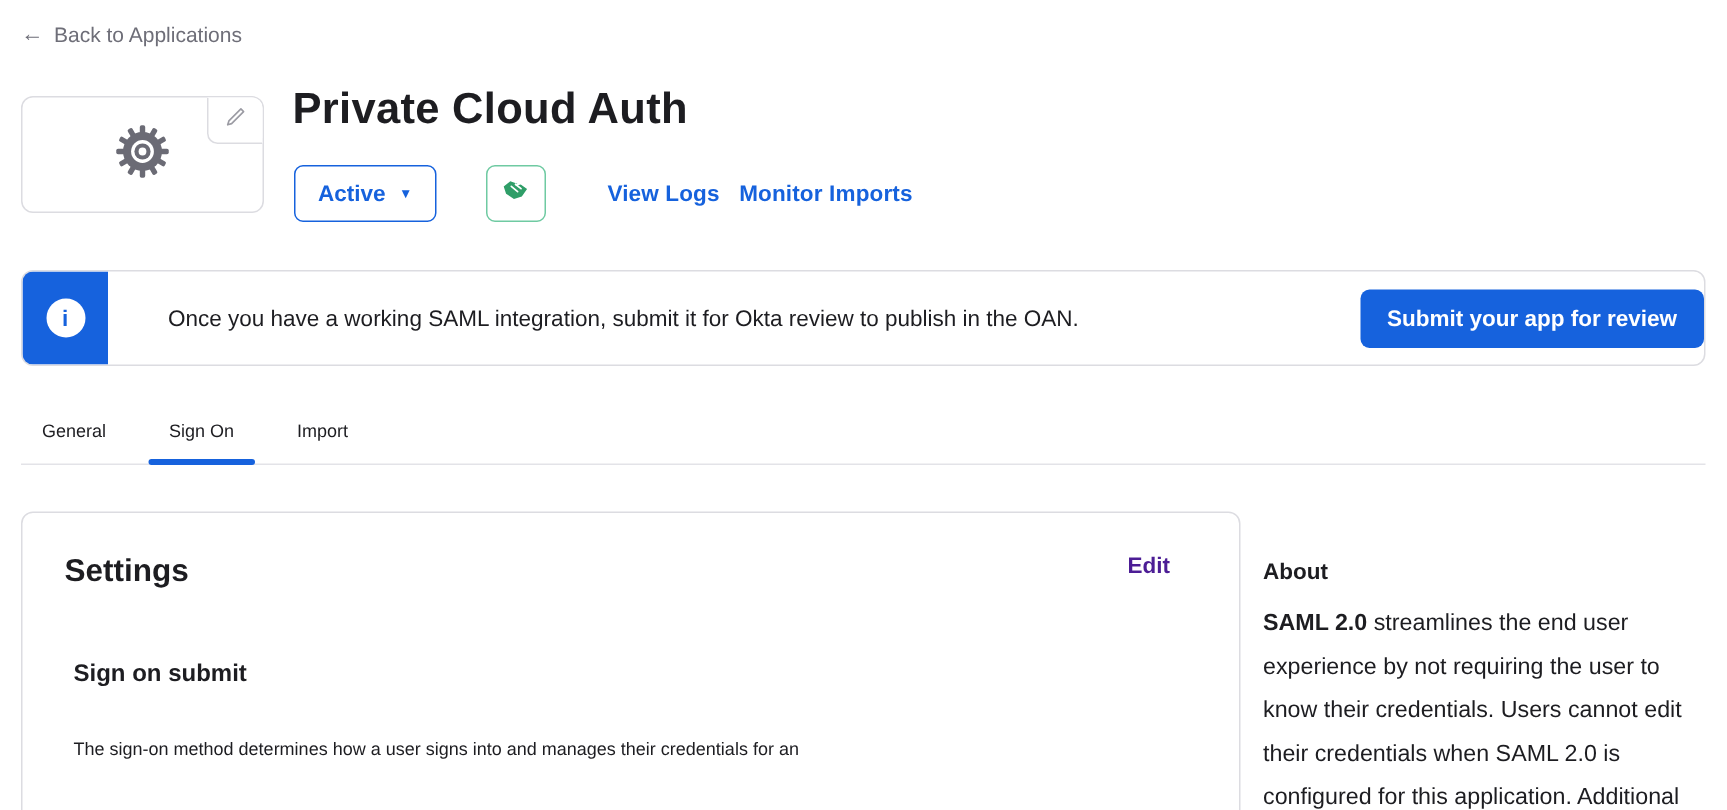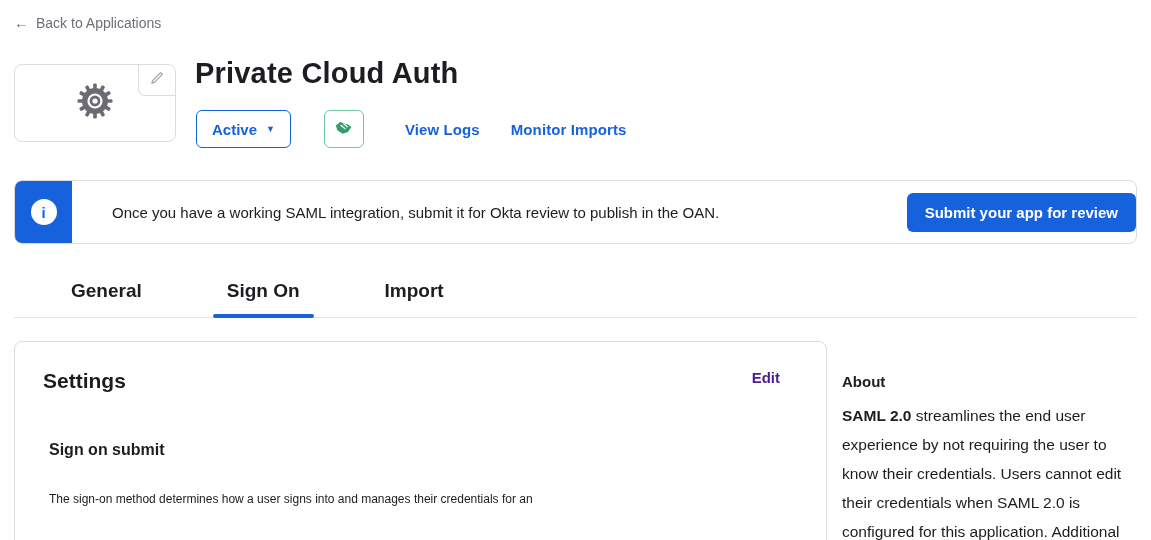--- a/index.html
+++ b/index.html
@@ -50,21 +50,21 @@
   .status-btn .caret { font-size:9px; line-height:1; }
   .handshake-btn {
     margin-left:20px; width:40px; height:38px; background:#fff;
     border:1px solid #6fcaa2; border-radius:6px;
     display:flex; align-items:center; justify-content:center; cursor:pointer;
   }
   .hdr-link {
     color:#1662dd; font-size:15px; font-weight:bold; letter-spacing:.1px;
   }
   .hdr-link.first { margin-left:28px; }
-  .hdr-link + .hdr-link { margin-left:18px; }
+  .hdr-link + .hdr-link { }
 
   
   .banner {
     position:absolute; left:14px; top:180px; width:1123px; height:64px;
     border:1px solid #dcdce1; border-radius:8px; background:#fff;
     display:flex; align-items:center; overflow:hidden;
   }
   .banner-accent {
     width:57px; align-self:stretch; background:#1662dd; flex:0 0 auto;
     display:flex; align-items:center; justify-content:center;
@@ -80,22 +80,22 @@
     color:#fff; font-size:15px; font-weight:bold; padding:11px 18px; cursor:pointer;
     font-family:"Liberation Sans", sans-serif;
   }
 
   
   .tabs {
     position:absolute; left:14px; top:280px; width:1123px;
     display:flex; padding-left:14px; border-bottom:1px solid #e3e3e8;
   }
   .tab {
-    font-size:19px; font-weight:bold; color:#1d1d21; padding-bottom:15px;
-    margin-right:42px; position:relative; cursor:pointer;margin-left:43px;
+    font-size:12px; font-weight:normal; color:#1d1d21; padding-bottom:15px;
+    margin-right:42px; position:relative; cursor:pointer;
   }
   .tab.active::after {
     content:""; position:absolute; left:-14px; right:-14px; bottom:-1px;
     height:4px; background:#1662dd; border-radius:2px;
   }
 
   
   .settings-panel {
     position:absolute; left:14px; top:341px; width:813px; height:230px;
     border:1px solid #dcdce1; border-radius:8px; background:#fff; padding:27px 28px;

